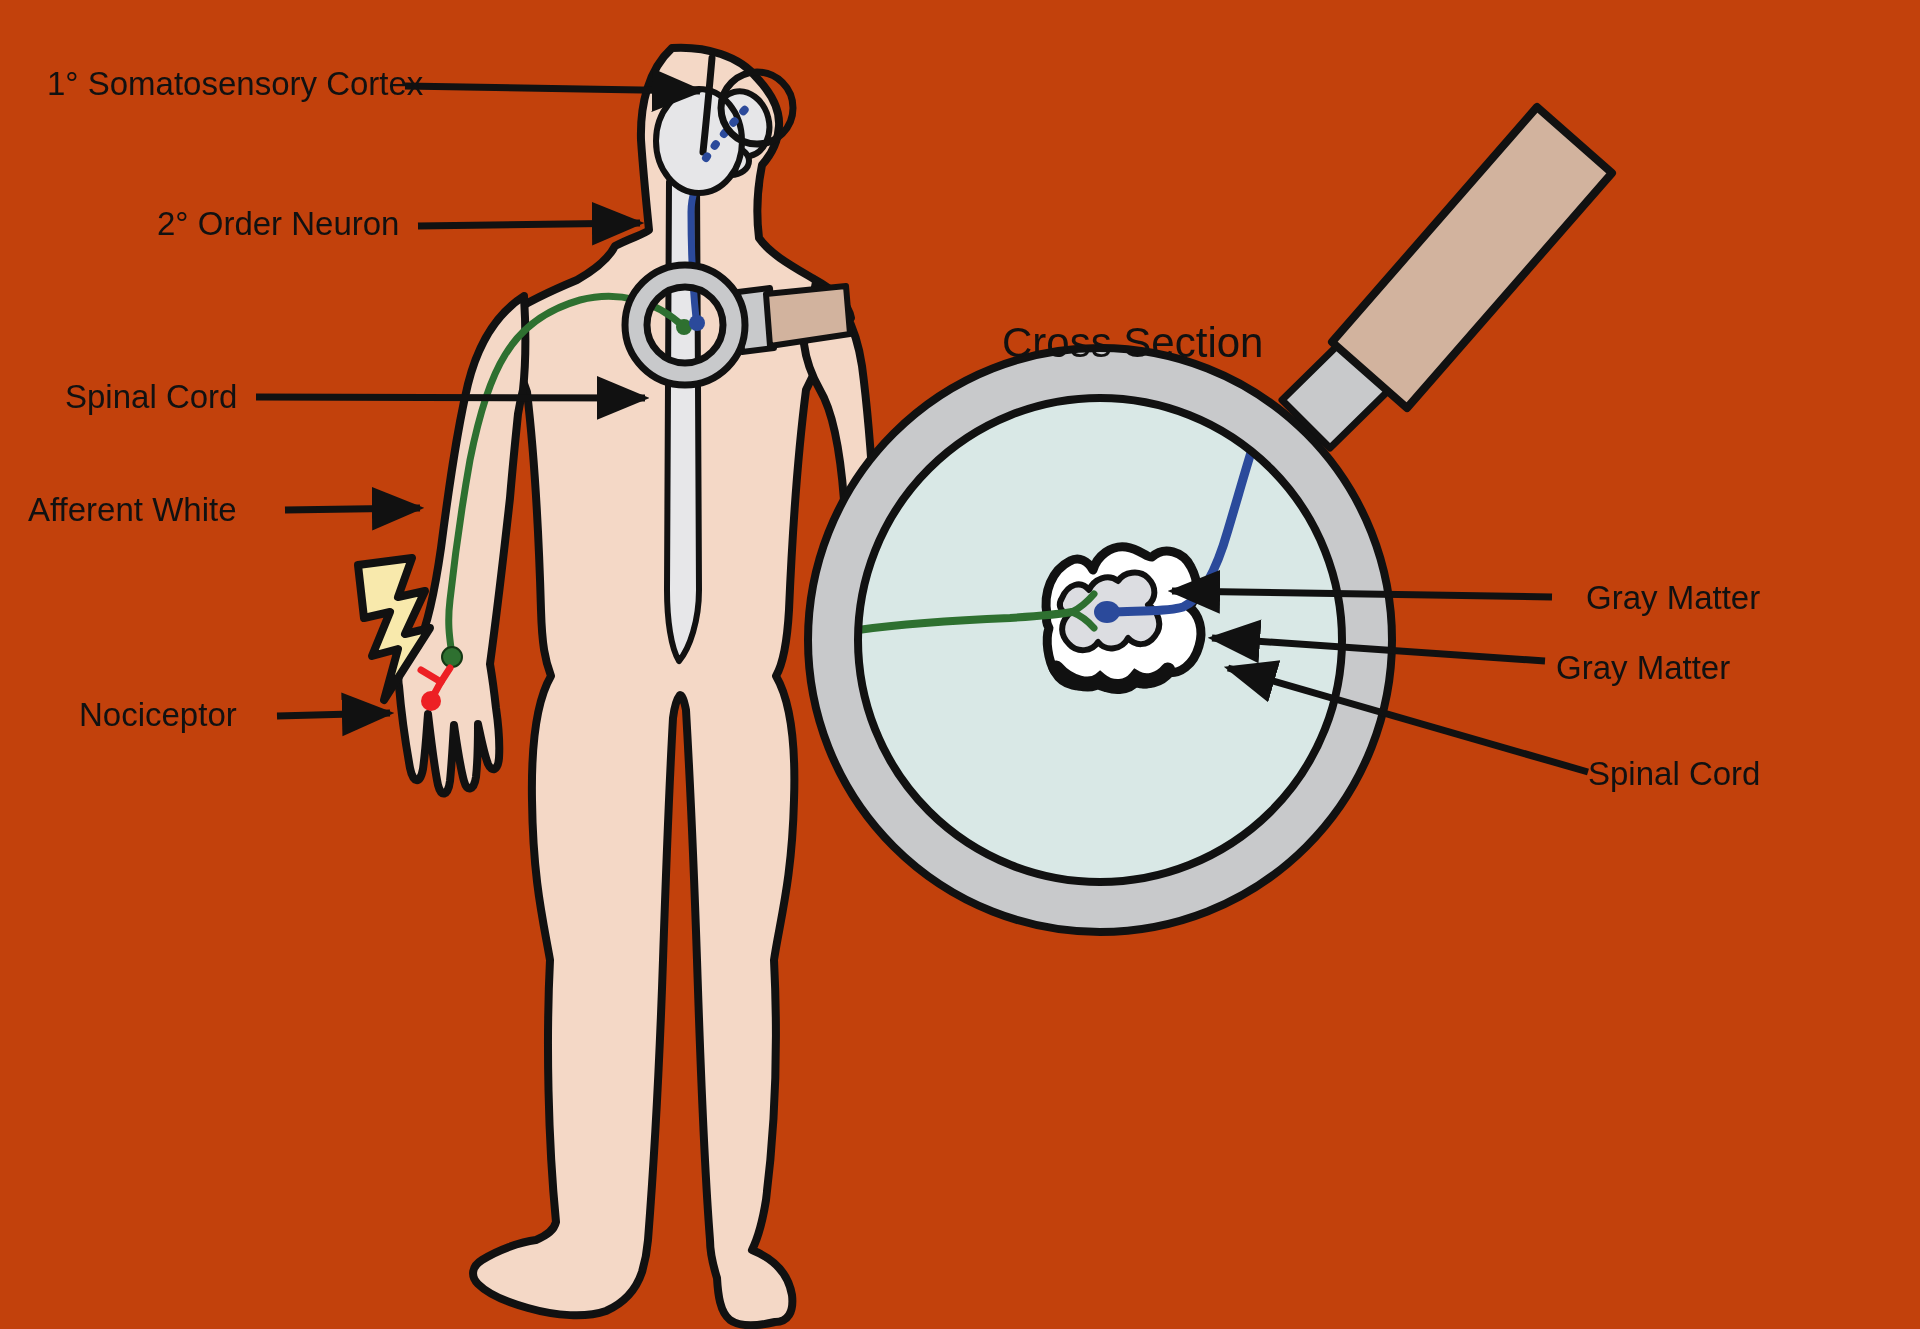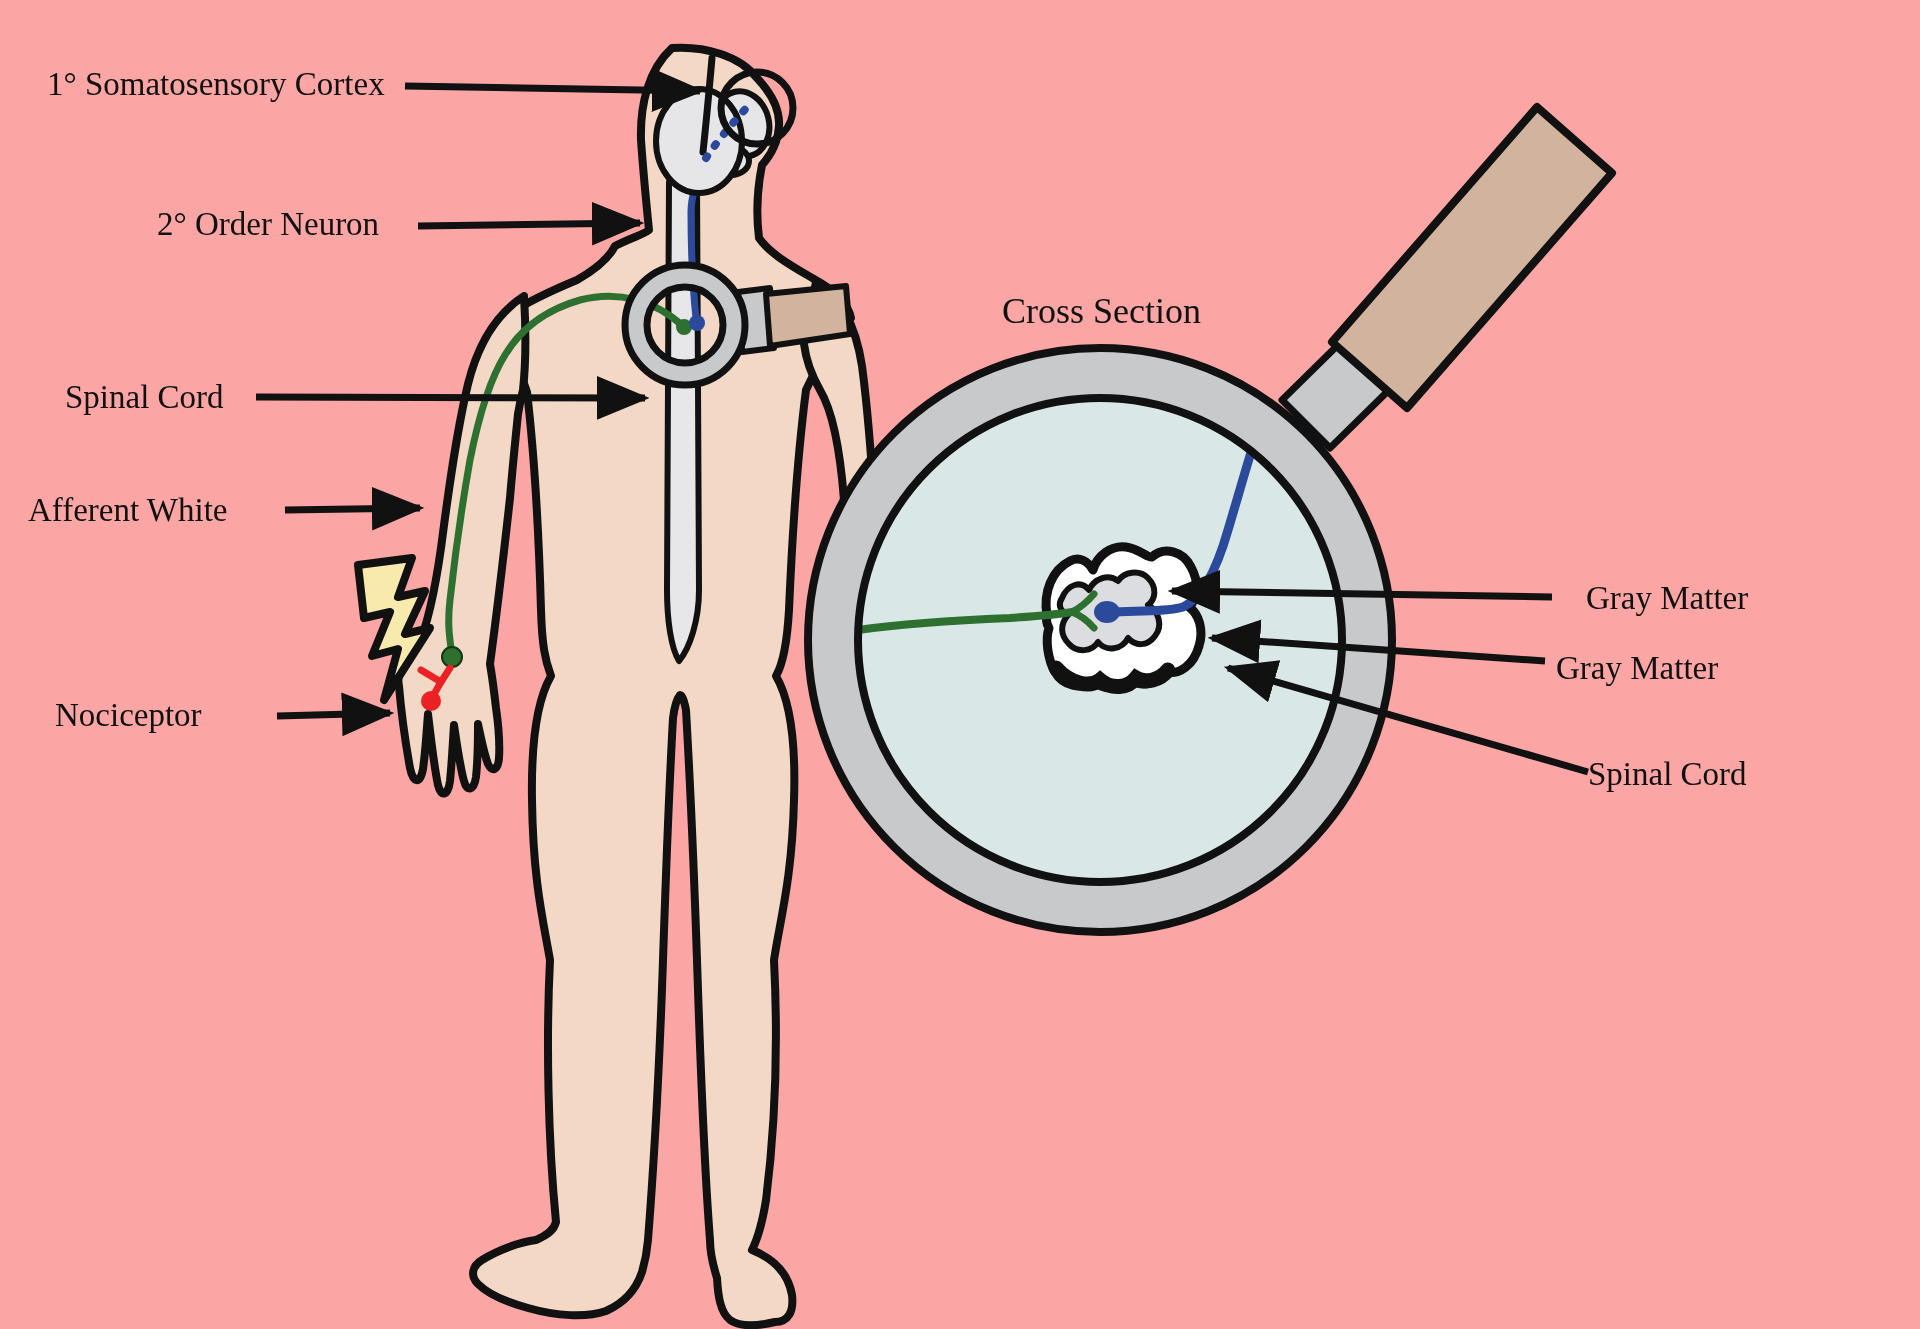--- a/index.html
+++ b/index.html
@@ -1,25 +1,25 @@
 <!DOCTYPE html>
 <html><head>
 <meta charset="utf-8">
 <style>
   html,body{margin:0;padding:0;background:#fff;}
   #stage{
-    position:relative;width:1920px;height:1329px;background:#fca5a5;overflow:hidden;
-    font-family:Liberation Serif, serif;
+    position:relative;width:1920px;height:1329px;background:#c2410c;overflow:hidden;
+    font-family:Liberation Sans, sans-serif;
   }
   #art{position:absolute;left:0;top:0;}
   .lbl{
     position:absolute;color:#111;font-size:33px;font-weight:500;
     white-space:nowrap;letter-spacing:0px;line-height:1.1;
   }
-  .lbl.big{font-size:36px;}
+  .lbl.big{font-size:42px;margin-top:28px;}
 </style>
 </head>
 <body>
 
 <div id="stage">
 
   <svg id="art" width="1920" height="1329" viewBox="0 0 1920 1329">
     <defs>
       <marker id="ah" viewBox="0 0 12 10" refX="11" refY="5" markerWidth="7.5" markerHeight="6.5" orient="auto-start-reverse" markerUnits="strokeWidth">
         <path d="M0,0 L12,5 L0,10 Z" fill="#111"></path>
@@ -216,20 +216,20 @@
       <line x1="1552" y1="597" x2="1172" y2="591" marker-end="url(#ah)"></line>
       <line x1="1545" y1="661" x2="1212" y2="638" marker-end="url(#ah)"></line>
       <line x1="1588" y1="772" x2="1228" y2="668" marker-end="url(#ah)"></line>
     </g>
   </svg>
 
   <div class="lbl" style="left:47px;top:66px;">1° Somatosensory Cortex</div>
   <div class="lbl" style="left:157px;top:206px;">2° Order Neuron</div>
   <div class="lbl" style="left:65px;top:379px;">Spinal Cord</div>
   <div class="lbl" style="left:28px;top:492px;">Afferent White</div>
-  <div class="lbl" style="left:55px;top:697px;">Nociceptor</div>
+  <div class="lbl" style="left:79px;top:697px;">Nociceptor</div>
 
   <div class="lbl big" style="left:1002px;top:292px;">Cross Section</div>
   <div class="lbl" style="left:1562px;top:580px;margin-left:24px;">Gray Matter</div>
   <div class="lbl" style="left:1556px;top:650px;">Gray Matter</div>
   <div class="lbl" style="left:1588px;top:756px;">Spinal Cord</div>
 
 </div>
 
 </body></html>

